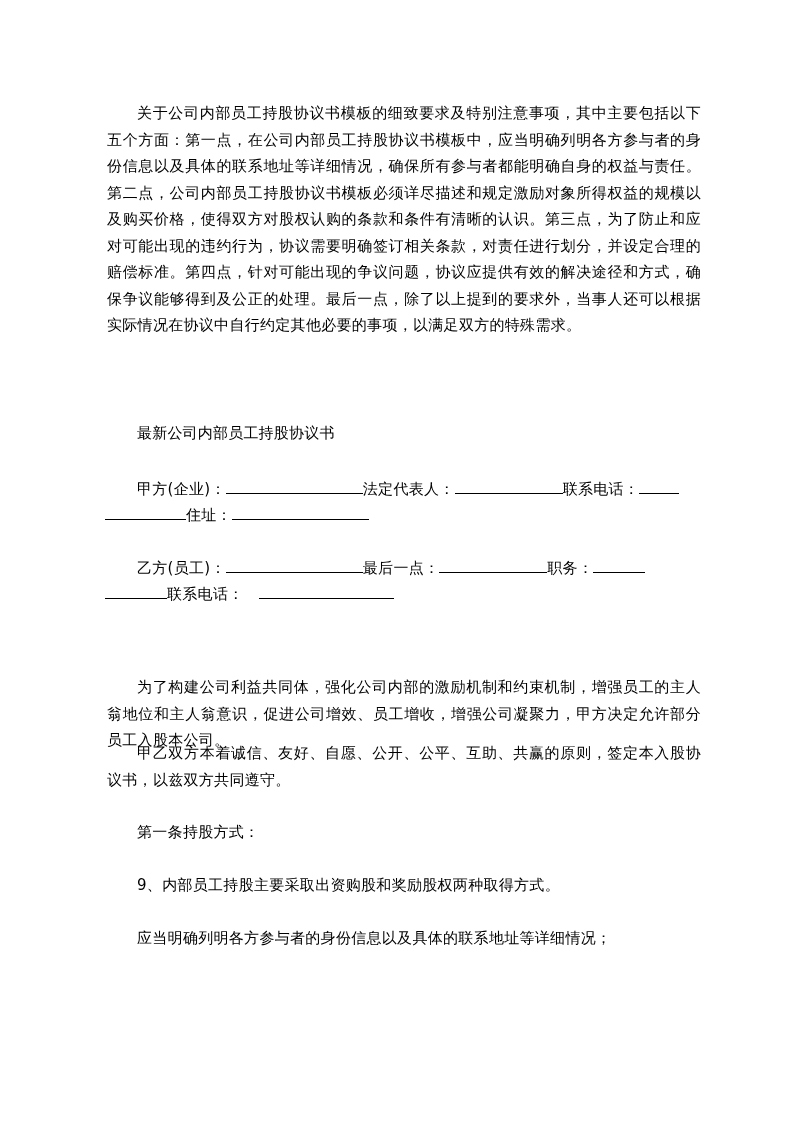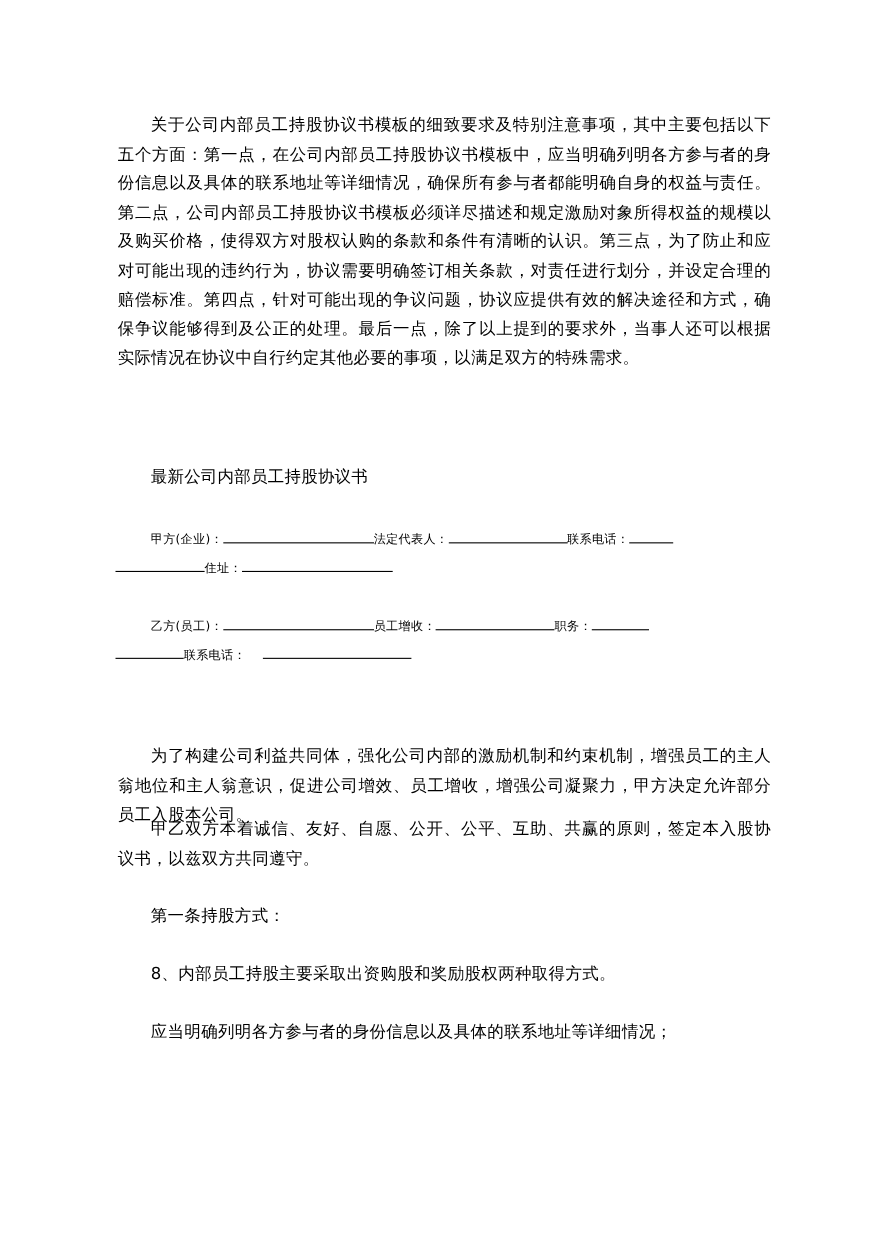--- a/index.html
+++ b/index.html
@@ -35,21 +35,21 @@
   .heading {
     position: absolute;
     left: 137px;
     font-size: 15px;
     font-weight: normal;
     letter-spacing: 0.2px;
     margin: 0;
   }
   .line {
     position: absolute;
-    font-size: 11px;
+    font-size: 15px;
     line-height: 20px;
     white-space: nowrap;
     letter-spacing: 0.3px;
   }
   .blank {
     display: inline-block;
     border-bottom: 1px solid #000;
     height: 14px;
     vertical-align: baseline;
   }
@@ -67,30 +67,30 @@
     <div class="line" style="left:137px; top:479px;">
       <span>甲方(企业)：</span><span class="blank" style="width:137px;"></span><span>法定代表人：</span><span class="blank" style="width:108px;"></span><span>联系电话：</span><span class="blank" style="width:40px;"></span>
     </div>
     <div class="line" style="left:105px; top:505px;">
       <span class="blank" style="width:81px;"></span><span>住址：</span><span class="blank" style="width:137px;"></span>
     </div>
   </div>
 
   <div>
     <div class="line" style="left:137px; top:558px;">
-      <span>乙方(员工)：</span><span class="blank" style="width:137px;"></span><span>员工增收：</span><span class="blank" style="width:108px;"></span><span>职务：</span><span class="blank" style="width:52px;"></span>
+      <span>乙方(员工)：</span><span class="blank" style="width:137px;"></span><span>最后一点：</span><span class="blank" style="width:108px;"></span><span>职务：</span><span class="blank" style="width:52px;"></span>
     </div>
     <div class="line" style="left:105px; top:584px;">
       <span class="blank" style="width:62px;"></span><span>联系电话：</span><span style="display:inline-block;width:15px;"></span><span class="blank" style="width:135px;"></span>
     </div>
   </div>
 
   <p class="para" style="top:634px;margin-top:40px;">为了构建公司利益共同体，强化公司内部的激励机制和约束机制，增强员工的主人翁地位和主人翁意识，促进公司增效、员工增收，增强公司凝聚力，甲方决定允许部分员工入股本公司。</p>
 
   <p class="para" style="top:819px;">第一条持股方式：</p>
 
   <p class="para" style="top:740px;">甲乙双方本着诚信、友好、自愿、公开、公平、互助、共赢的原则，签定本入股协议书，以兹双方共同遵守。</p>
 
-  <p class="para" style="top:872px;">8、内部员工持股主要采取出资购股和奖励股权两种取得方式。</p>
+  <p class="para" style="top:872px;">9、内部员工持股主要采取出资购股和奖励股权两种取得方式。</p>
 
   <p class="para" style="top:925px;">应当明确列明各方参与者的身份信息以及具体的联系地址等详细情况；</p>
 
 </div>
 
 </body></html>

